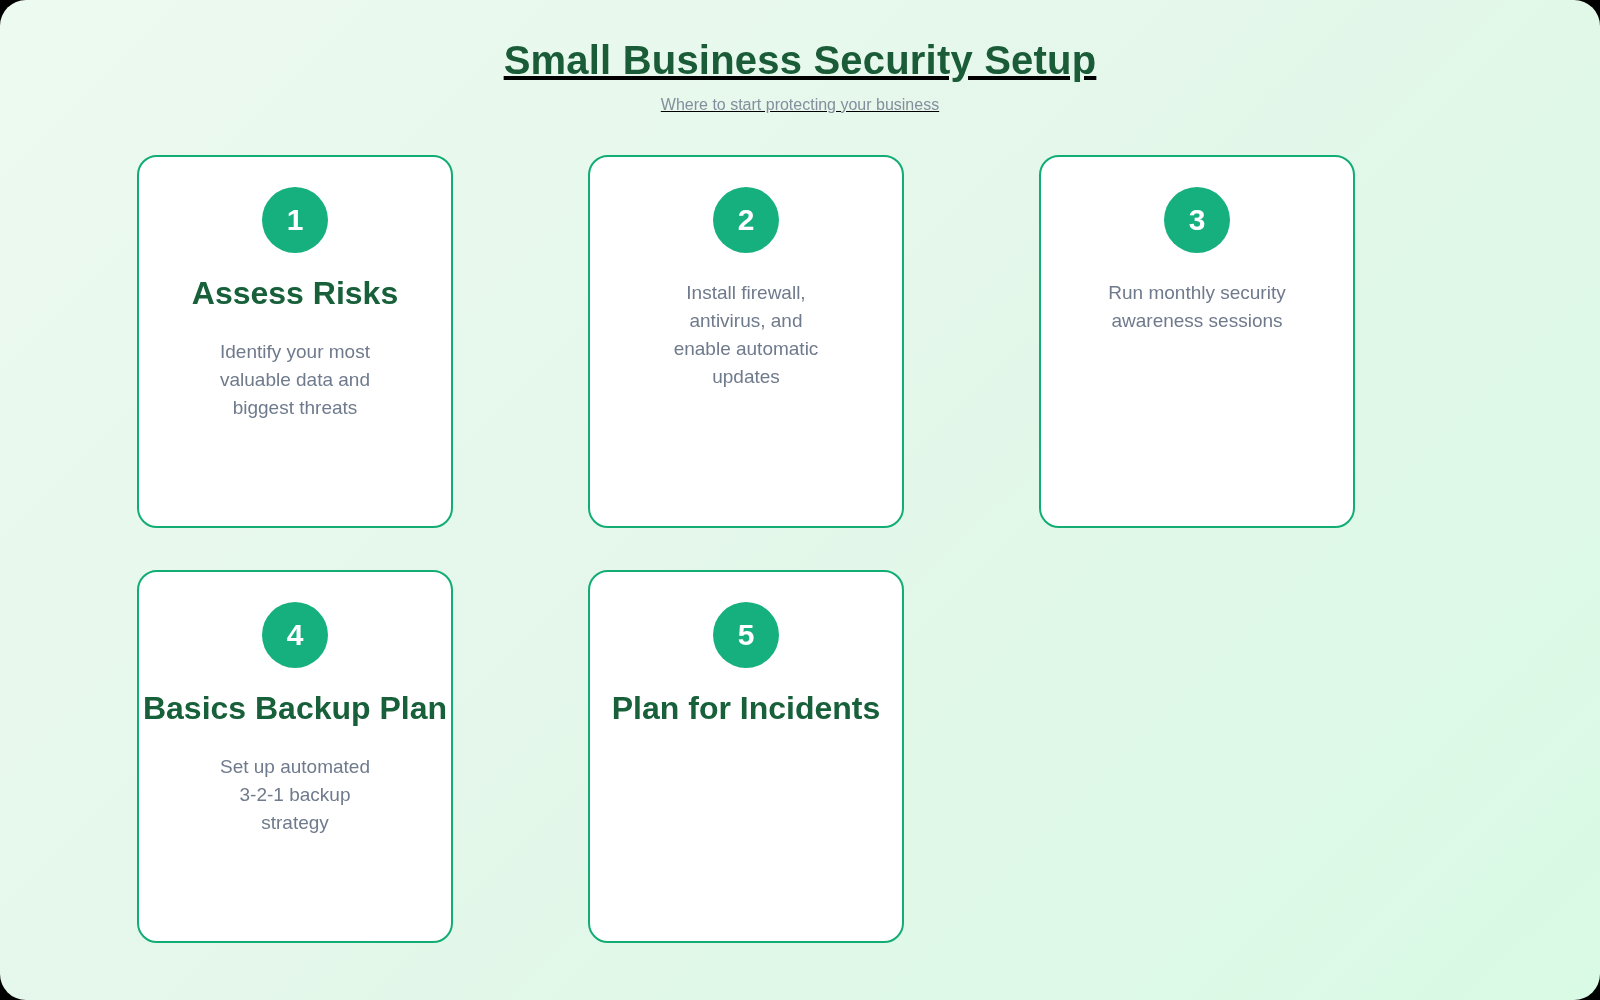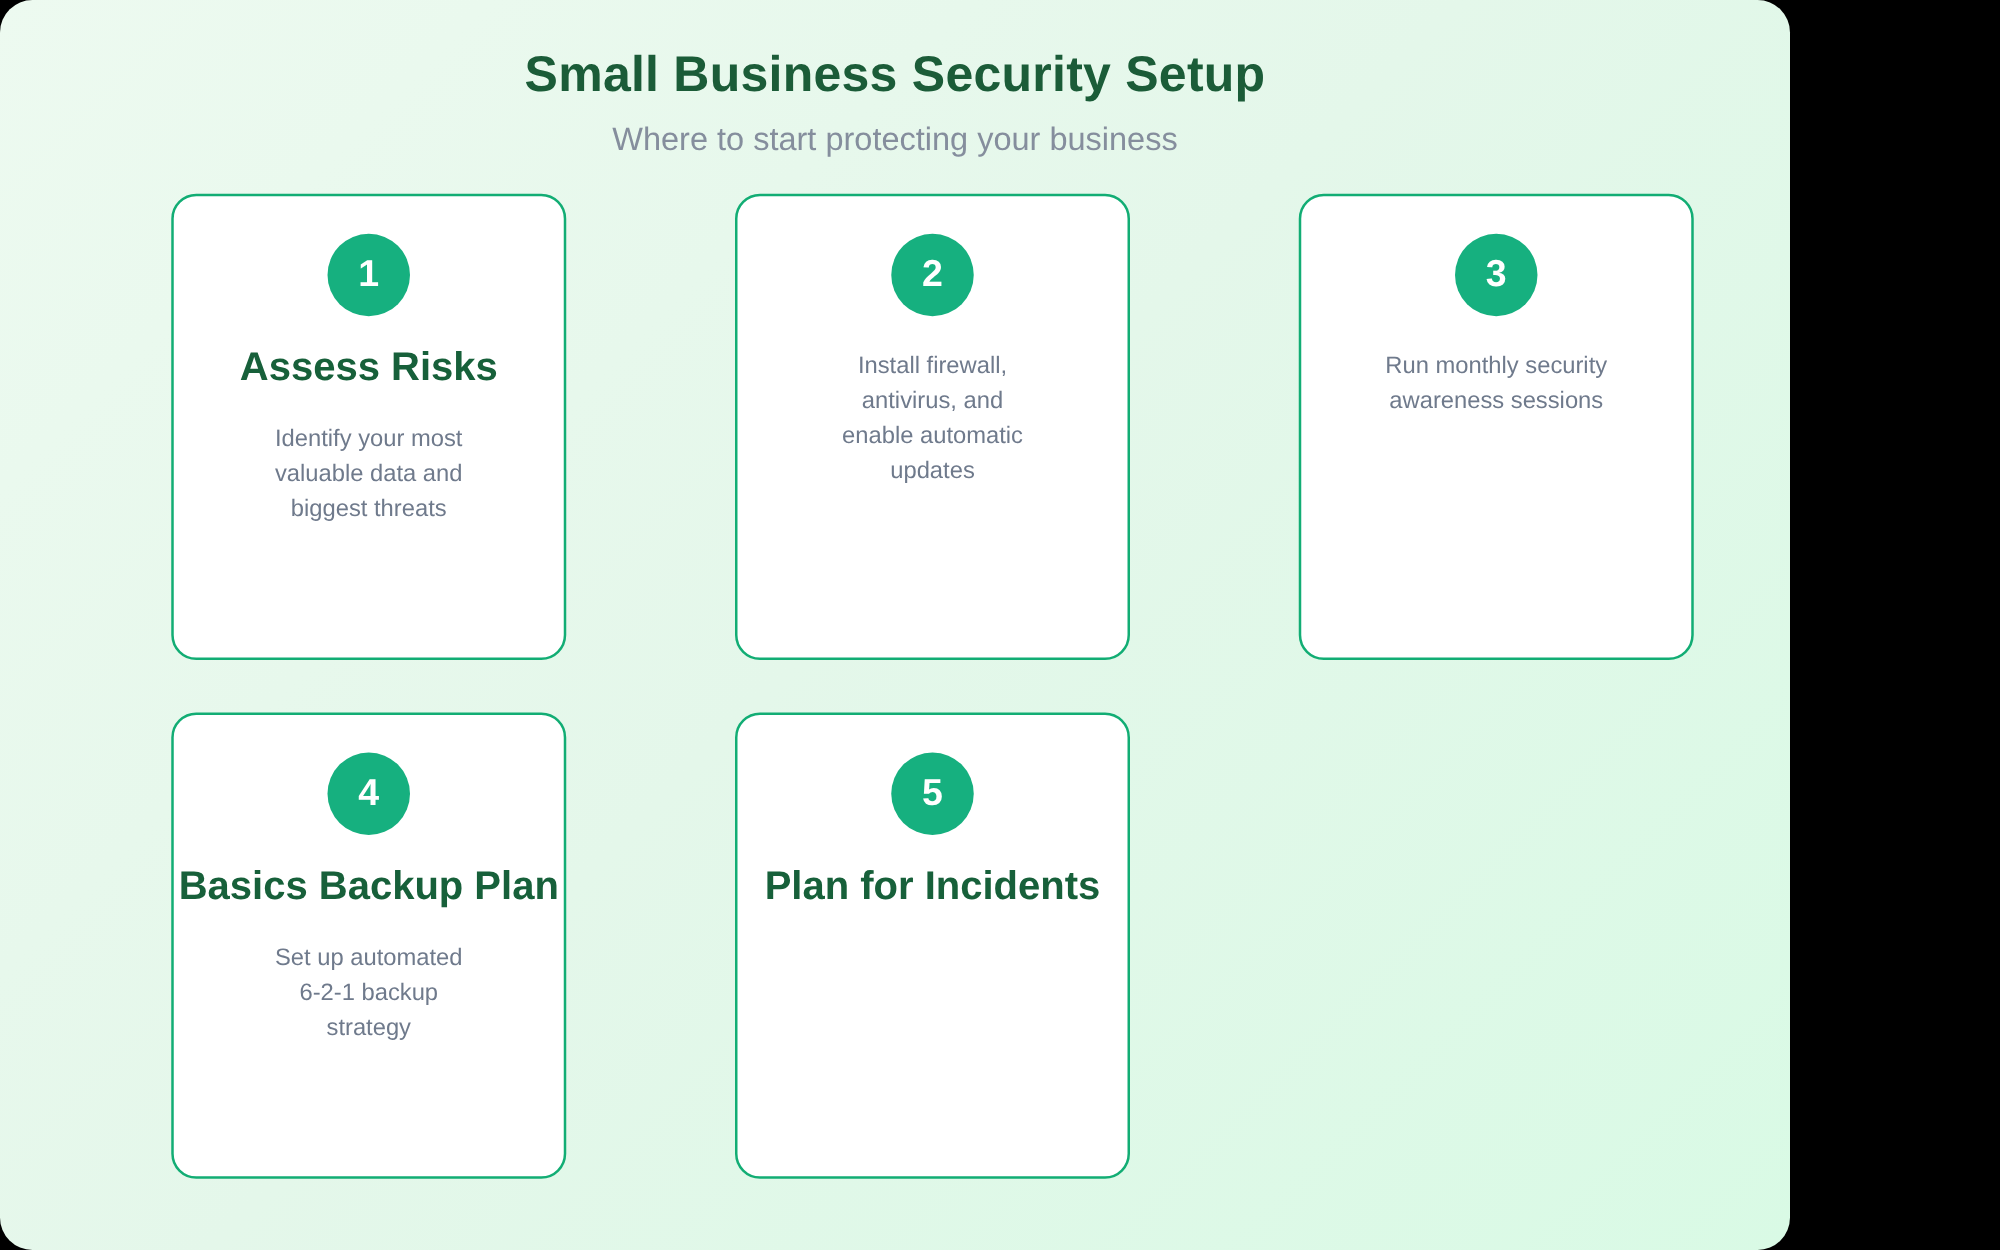--- a/index.html
+++ b/index.html
@@ -3,44 +3,45 @@
 <meta charset="utf-8">
 <style>
   html, body {
     margin: 0;
     padding: 0;
     background: #000000;
     font-family: "Liberation Sans", sans-serif;
   }
   .page {
     position: relative;
-    width: 1432px;
+    width: 1600px;
     height: 1000px;
     border-radius: 26px;
     overflow: hidden;
     background: linear-gradient(135deg,
       var(--background_top, #edfaf0) 0%,
       var(--background_mid, #e4f7ea) 48%,
       var(--background_bottom, #d9fae5) 100%);
+    text-decoration: underline;
   }
   .header {
     text-align: center;
     padding-top: 38px;
   }
   .page-title {
     margin: 0;
     font-size: 40px;
     line-height: 44px;
     font-weight: bold;
     color: var(--title_green, #1b5c38);
     letter-spacing: 0.2px;
   }
   .page-subtitle {
     margin: 14px 0 0 0;
-    font-size: 26px;
+    font-size: 16px;
     font-weight: normal;
     color: var(--subtitle_gray, #858e9d);
   }
   .steps-grid {
     position: absolute;
     left: 137px;
     top: 155px;
     display: grid;
     grid-template-columns: repeat(3, 316px);
     column-gap: 135px;
@@ -123,21 +124,21 @@
       <p class="step-description">Run monthly security
 awareness sessions</p>
     </div>
 
     <div class="step-card">
       <div class="step-badge">
         <span>4</span>
       </div>
       <h3 class="step-title">Basics Backup Plan</h3>
       <p class="step-description">Set up automated
-6-2-1 backup
+3-2-1 backup
 strategy</p>
     </div>
 
     <div class="step-card">
       <div class="step-badge">
         <span>5</span>
       </div>
       <h3 class="step-title">Plan for Incidents</h3>
     </div>
 

